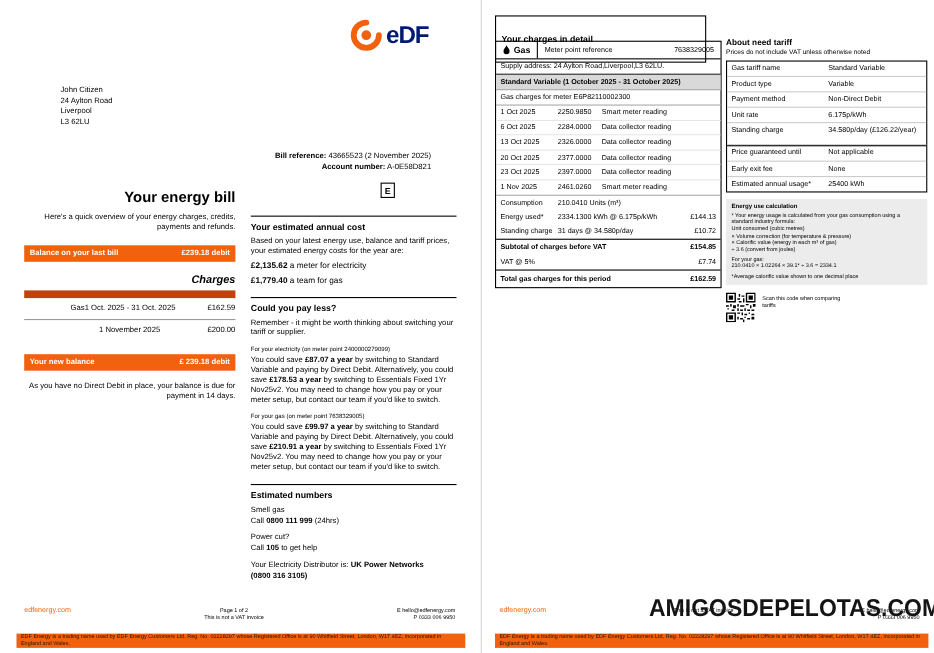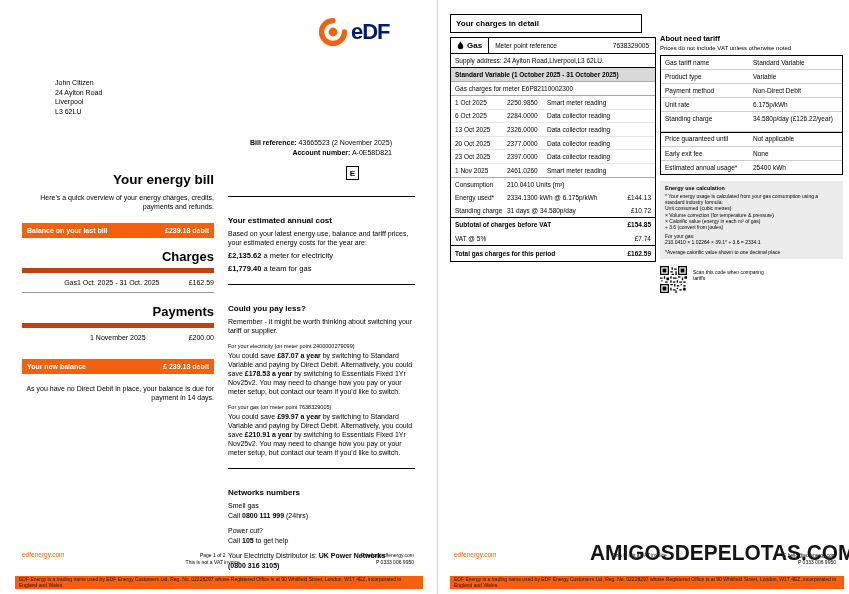--- a/index.html
+++ b/index.html
@@ -20,31 +20,31 @@
   .billref { position:absolute; left:200px; top:138px; width:192px; text-align:right; font-size:7px; line-height:10px; }
 
   .ebox { position:absolute; left:346px; top:166px; width:13px; height:14px; border:1px solid #000;
           font-size:8px; font-weight:bold; text-align:center; line-height:13px; }
 
   .col1 { position:absolute; left:22px; top:172px; width:192px;text-align:right; }
   .col1 h1 { font-size:13.5px; font-weight:bold; margin-bottom:6px; }
   .intro { font-size:7px; line-height:9px; }
   .obar { display:flex; justify-content:space-between; align-items:center; background:var(--orange,#f2610d);
           color:#fff; font-size:7px; font-weight:bold; padding:4px 5px; margin-top:12px; }
-  .sec-h { font-size:13px; font-weight:bold; margin-top:11px; padding-bottom:4px; border-bottom:5px solid #c2410c; }
+  .sec-h { font-size:10px; font-weight:bold; margin-top:11px; padding-bottom:4px; border-bottom:7px solid #c2410c;font-style:italic; }
   .crow { display:flex; align-items:center; font-size:7px; padding:6px 0; border-bottom:1px solid #999; }
   .crow .n { width:55px; }
   .crow .a { margin-left:auto; }
   .prow { display:flex; align-items:center; font-size:7px; padding:6px 0; }
   .prow .d { margin-left:68px; }
   .prow .a { margin-left:auto; }
   .due { font-size:7px; line-height:9px; margin-top:10px; }
 
   .col2 { position:absolute; left:228px; top:196px; width:187px; }
-  .sect { border-top:1.5px solid #000; padding-top:19px; margin-bottom:11px; }
+  .sect { border-top:1.5px solid #000; padding-top:5px; margin-bottom:11px; }
   .sect h2 { font-size:8px; font-weight:bold; margin-bottom:4px; }
   .sect p { font-size:7px; line-height:9px; }
   .amt-line { font-size:7.5px; margin-top:4px; }
   .mini-t { font-size:5.5px; margin-top:8px; margin-bottom:2px; }
   .mini-p { font-size:6px; line-height:7.6px; }
   .em-line { font-size:7px; line-height:9.5px; }
   .em-gap { margin-top:6px; }
 
   .lfooter, .rfooter { position:absolute; top:552px; display:flex; justify-content:space-between;
           align-items:flex-start; font-size:5px; line-height:6.5px; }
@@ -54,21 +54,21 @@
   .fcenter { text-align:center; }
   .fright { text-align:right; }
 
   .legalbar { position:absolute; top:576px; height:13px; background:var(--orange,#f2610d); color:#23150c;
           font-size:5px; line-height:5.6px; padding:1px 4px; overflow:hidden; }
   .lb-left  { left:15px; width:408px; }
   .lb-right { left:12px; width:394px; }
 
   
   .hdbox { position:absolute; left:12px; top:14px; width:192px; border:1.2px solid #000;
-           padding:4px 5px; font-size:8px; font-weight:bold; }
+           padding:16px 5px; font-size:8px; font-weight:bold; }
 
   .gastable { position:absolute; left:12px; top:37px; width:206px; border:1px solid #000; font-size:6.5px; }
   .gt-head { display:flex; align-items:stretch; border-bottom:1px solid #000; }
   .gas-cell { display:flex; align-items:center; gap:3px; padding:3px 6px; border-right:1px solid #000;
               font-weight:bold; font-size:8px; }
   .mp { flex:1; display:flex; align-items:center; justify-content:space-between; padding:0 6px; }
   .gt-row   { padding:3px 4px; border-bottom:1px solid #000; }
   .gt-bar   { background:var(--gray_bar,#d9d9d9); font-weight:bold; padding:3px 4px; border-bottom:1px solid #aaa; }
   .gt-title { padding:3px 4px; border-bottom:1px solid #aaa; }
   .rrow { display:flex; padding:2.8px 4px; border-bottom:1px solid #e6e6e6; }
@@ -143,21 +143,20 @@
       <span>£239.18 debit</span>
     </div>
 
     <div class="sec-h">Charges</div>
     <div class="crow">
       <span class="n">Gas</span>
       <span class="p">1 Oct. 2025 - 31 Oct. 2025</span>
       <span class="a">£162.59</span>
     </div>
 
-    <div class="sec-h">Payments</div>
     <div class="prow">
       <span class="d">1 November 2025</span>
       <span class="a">£200.00</span>
     </div>
 
     <div class="obar">
       <span>Your new balance</span>
       <span>£ 239.18 debit</span>
     </div>
 
@@ -175,21 +174,21 @@
     <div class="sect">
       <h2>Could you pay less?</h2>
       <p>Remember - it might be worth thinking about switching your tariff or supplier.</p>
       <div class="mini-t">For your electricity (on meter point 2400000279099)</div>
       <p class="mini-p"><span>You could save </span><b>£87.07 a year</b><span> by switching to Standard Variable and paying by Direct Debit. Alternatively, you could save </span><b>£178.53 a year</b><span> by switching to Essentials Fixed 1Yr Nov25v2. You may need to change how you pay or your meter setup, but contact our team if you'd like to switch.</span></p>
       <div class="mini-t">For your gas (on meter point 7638329005)</div>
       <p class="mini-p"><span>You could save </span><b>£99.97 a year</b><span> by switching to Standard Variable and paying by Direct Debit. Alternatively, you could save </span><b>£210.91 a year</b><span> by switching to Essentials Fixed 1Yr Nov25v2. You may need to change how you pay or your meter setup, but contact our team if you'd like to switch.</span></p>
     </div>
 
     <div class="sect">
-      <h2>Networks numbers</h2>
+      <h2>Estimated numbers</h2>
       <div class="em-line">Smell gas</div>
       <div class="em-line"><span>Call </span><b>0800 111 999</b><span> (24hrs)</span></div>
       <div class="em-line em-gap">Power cut?</div>
       <div class="em-line"><span>Call </span><b>105</b><span> to get help</span></div>
       <div class="em-line em-gap"><span>Your Electricity Distributor is: </span><b>UK Power Networks</b></div>
       <div class="em-line"><b>(0800 316 3105)</b></div>
     </div>
   </div>
 
   <div class="lfooter">

